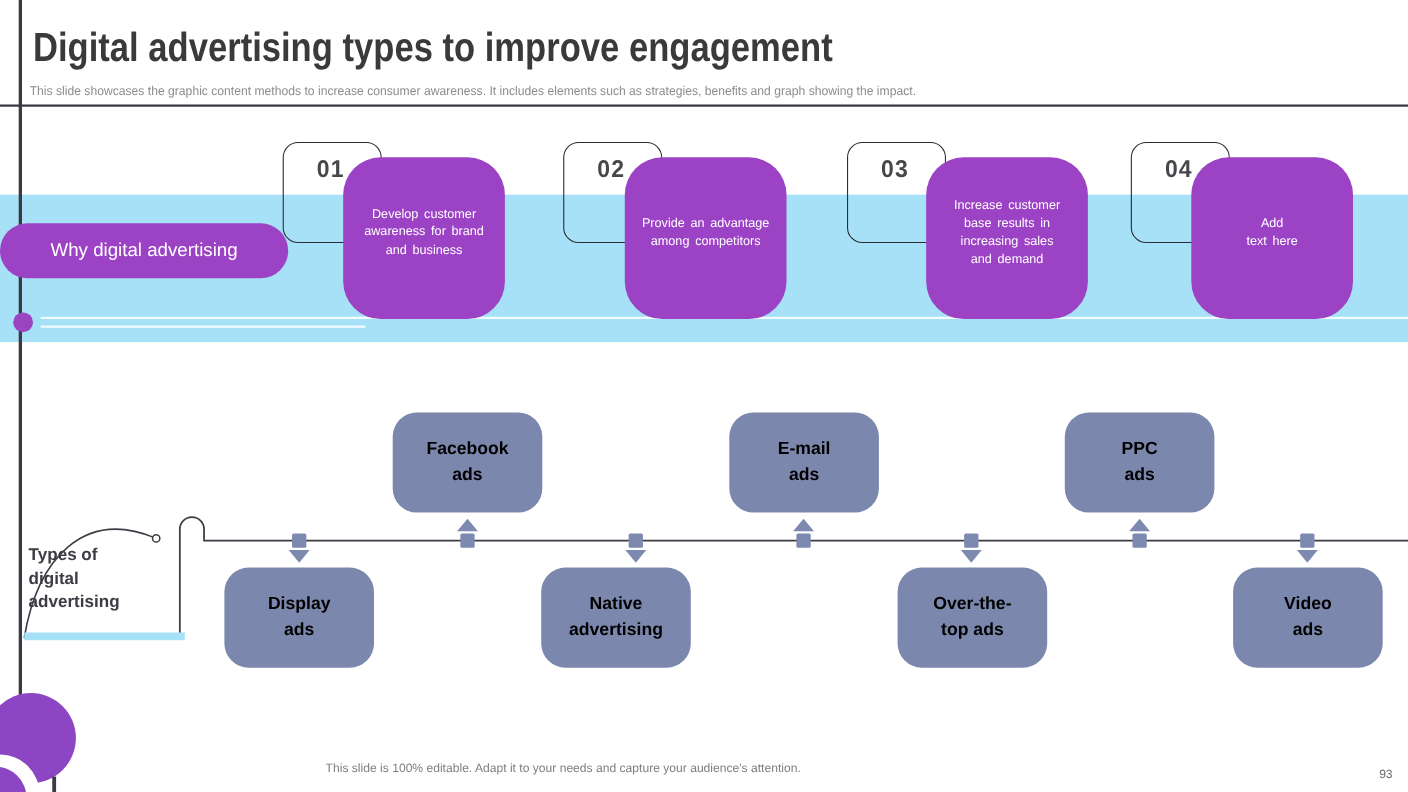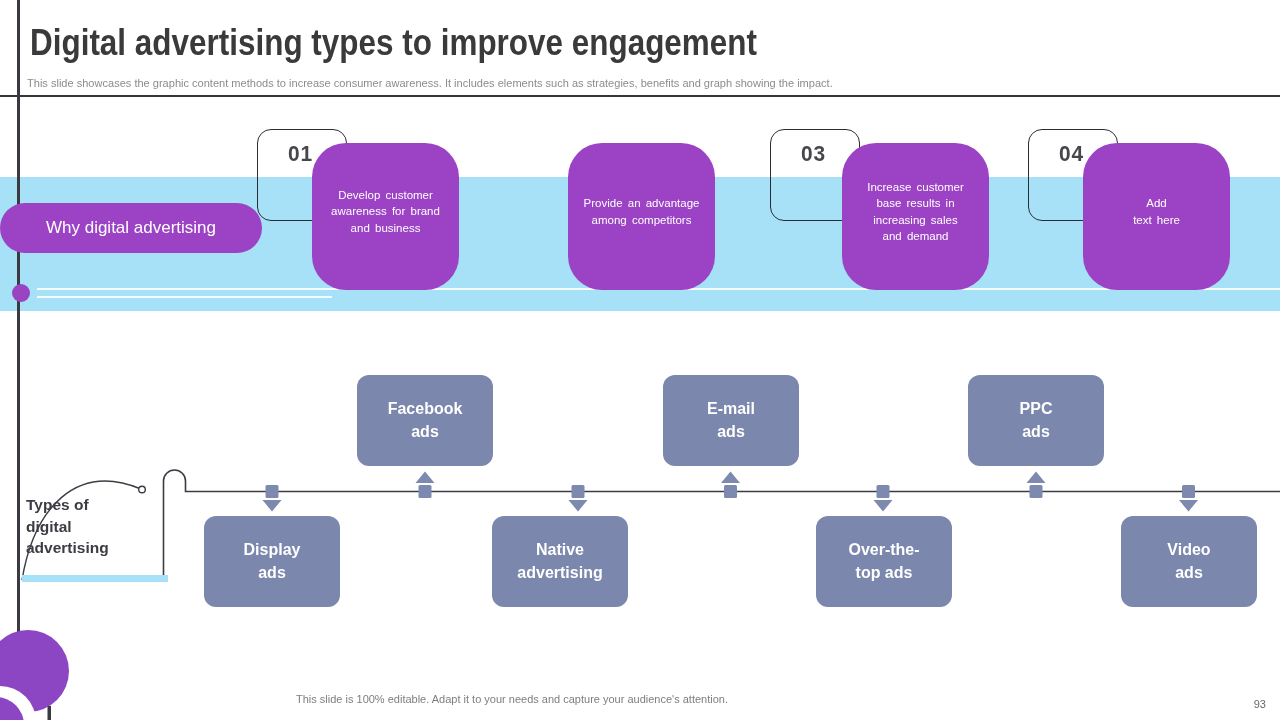--- a/index.html
+++ b/index.html
@@ -40,23 +40,23 @@
     position:absolute;top:143px;width:147px;height:147px;background:#9c42c5;border-radius:34px;z-index:5;
     display:flex;align-items:center;justify-content:center;text-align:center;
     color:#fff;font-size:11.5px;line-height:1.4;white-space:pre-line;word-spacing:2px;padding-bottom:10px;box-sizing:border-box;
   }
   .o1{left:257px}.o2{left:512px}.o3{left:770px}.o4{left:1028px}
   .c1{left:312px}.c2{left:568px}.c3{left:842px}.c4{left:1083px}
 
   
   .lineart{position:absolute;left:0;top:0;z-index:2;}
   .tbox{
-    position:absolute;width:136px;height:91px;background:#7b87ac;border-radius:12px;z-index:5;
+    position:absolute;width:136px;height:91px;background:#7b87ac;border-radius:22px;z-index:5;
     display:flex;align-items:center;justify-content:center;text-align:center;
-    color:#ffffff;font-size:16px;font-weight:700;line-height:1.4;white-space:pre-line;
+    color:#000000;font-size:16px;font-weight:700;line-height:1.4;white-space:pre-line;
   }
   .row-top{top:375px}.row-bottom{top:516px}
   .b-facebook{left:357px}.b-email{left:663px}.b-ppc{left:968px}
   .b-display{left:204px}.b-native{left:492px}.b-ott{left:816px}.b-video{left:1121px}
   .types-label{
     position:absolute;left:26px;top:494px;width:138px;z-index:3;text-align:left;
     font-size:15.5px;font-weight:700;color:#3c3c44;line-height:1.4;white-space:pre-line;
   }
   .types-underline{position:absolute;left:22px;top:575px;width:146px;height:7px;background:#a7e1f8;z-index:3;}
 
@@ -78,20 +78,23 @@
   <div class="v-line"></div>
 
   <div class="band"></div>
   <div class="band-line1"></div>
   <div class="band-line2"></div>
   <div class="why-pill">Why digital advertising</div>
   <div class="band-dot"></div>
 
   <div class="num-outline o1">
     <span class="num-label">01</span>
+  </div>
+  <div class="num-outline o2">
+    <span class="num-label">02</span>
   </div>
   <div class="num-outline o3">
     <span class="num-label">03</span>
   </div>
   <div class="num-outline o4">
     <span class="num-label">04</span>
   </div>
 
   <div class="why-card c2">Provide an advantage
 among competitors</div>

